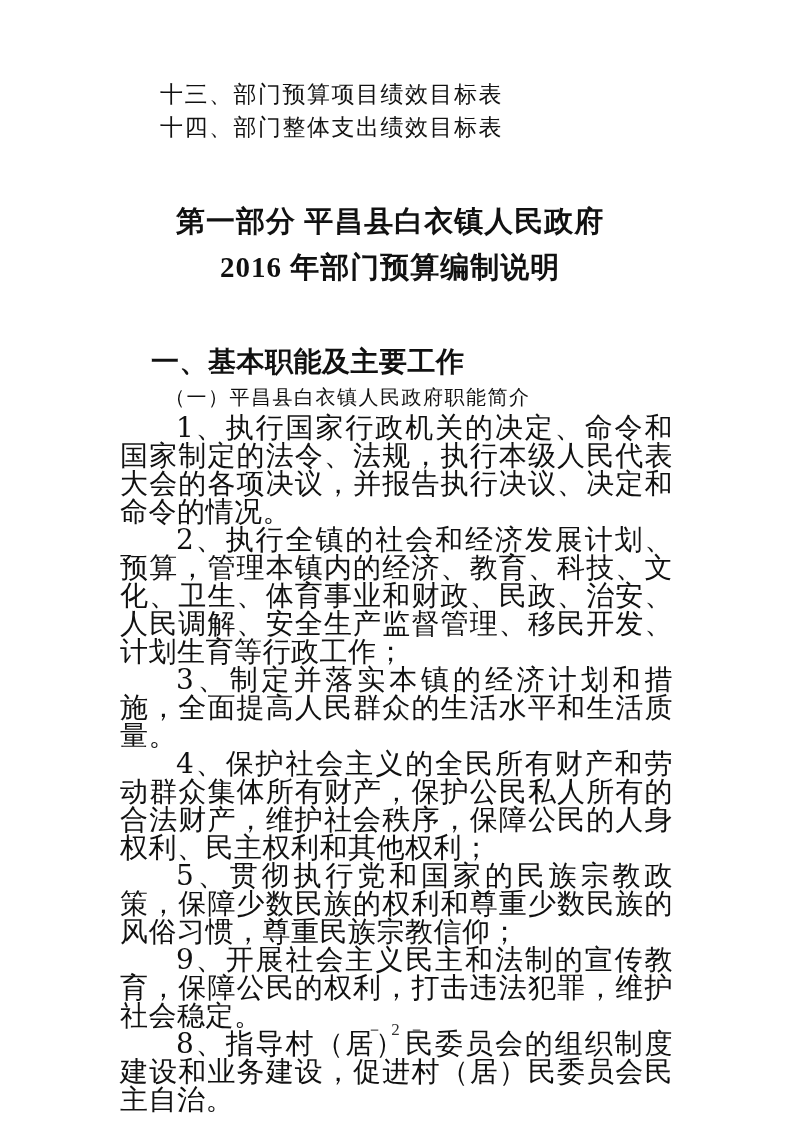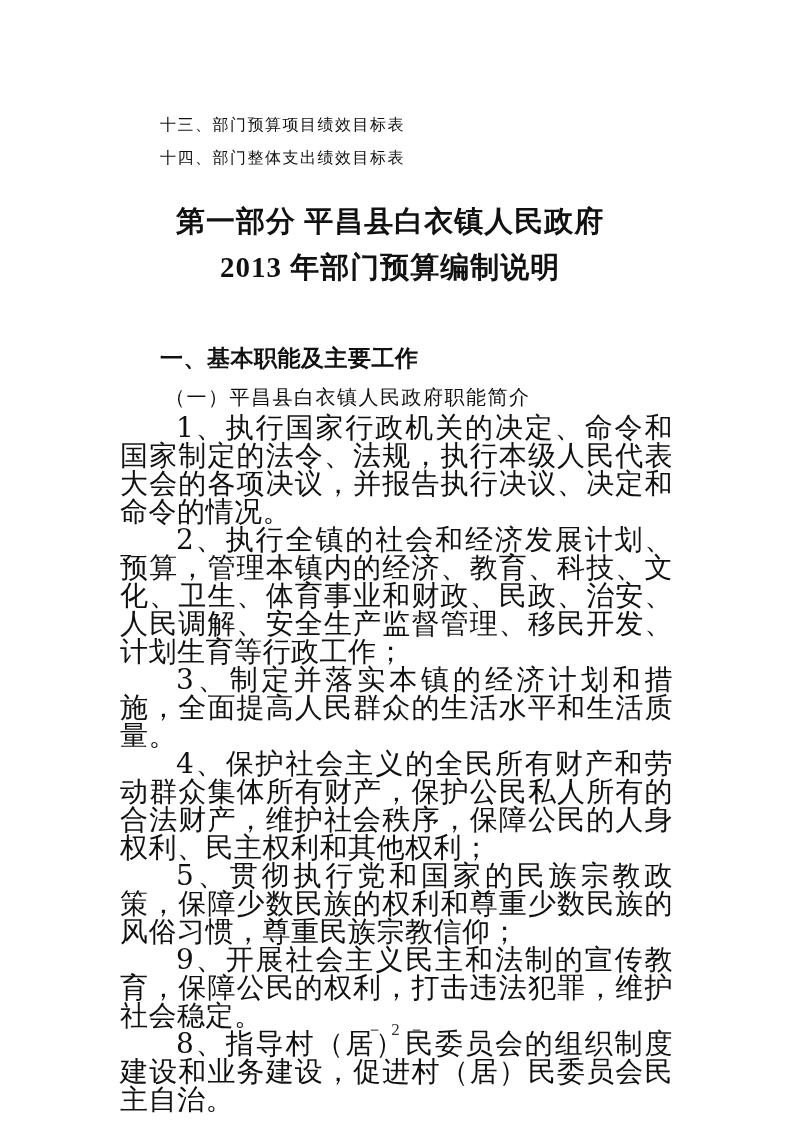--- a/index.html
+++ b/index.html
@@ -12,45 +12,45 @@
     width: 793px;
     height: 1122px;
     margin: 0 auto;
     background: #ffffff;
     color: #111111;
     font-family: "Liberation Serif", "DejaVu Serif", serif;
     overflow: hidden;
   }
   .toc {
     position: absolute;
-    top: 108px;
+    top: 80px;
     left: 160px;
     right: 110px;
-    font-size: 16px;
+    font-size: 23px;
     line-height: 33px;
     letter-spacing: 1.5px;
-    font-family: Liberation Sans, sans-serif;
+    font-family: Liberation Mono, monospace;
   }
   .doc-title {
     position: absolute;
     top: 198px;
     left: 77px;
     right: 90px;
     text-align: center;
     font-weight: bold;
     font-size: 29px;
     line-height: 46px;
     letter-spacing: 1px;
     font-family: "Liberation Serif", "DejaVu Serif", serif;
   }
   .section-heading {
     position: absolute;
     top: 343px;
-    left: 160px;
-    font-size: 23px;
+    left: 151px;
+    font-size: 28px;
     font-weight: bold;
     letter-spacing: 0.5px;
     font-family: "Liberation Sans", "DejaVu Sans", sans-serif;
   }
   .subsection-heading {
     position: absolute;
     top: 384px;
     left: 165px;
     font-size: 20px;
     font-weight: normal;
@@ -89,21 +89,21 @@
 
 <div class="page">
 
   <div class="toc">
     <div>十三、部门预算项目绩效目标表</div>
     <div>十四、部门整体支出绩效目标表</div>
   </div>
 
   <div class="doc-title">
     <div>第一部分 平昌县白衣镇人民政府</div>
-    <div>2013 年部门预算编制说明</div>
+    <div>2016 年部门预算编制说明</div>
   </div>
 
   <div class="section-heading">一、基本职能及主要工作</div>
 
   <div class="subsection-heading">（一）平昌县白衣镇人民政府职能简介</div>
 
   <div class="body-text">
     <p>1、执行国家行政机关的决定、命令和国家制定的法令、法规，执行本级人民代表大会的各项决议，并报告执行决议、决定和命令的情况。</p>
     <p>2、执行全镇的社会和经济发展计划、预算，管理本镇内的经济、教育、科技、文化、卫生、体育事业和财政、民政、治安、人民调解、安全生产监督管理、移民开发、计划生育等行政工作；</p>
     <p>3、制定并落实本镇的经济计划和措施，全面提高人民群众的生活水平和生活质量。</p>

